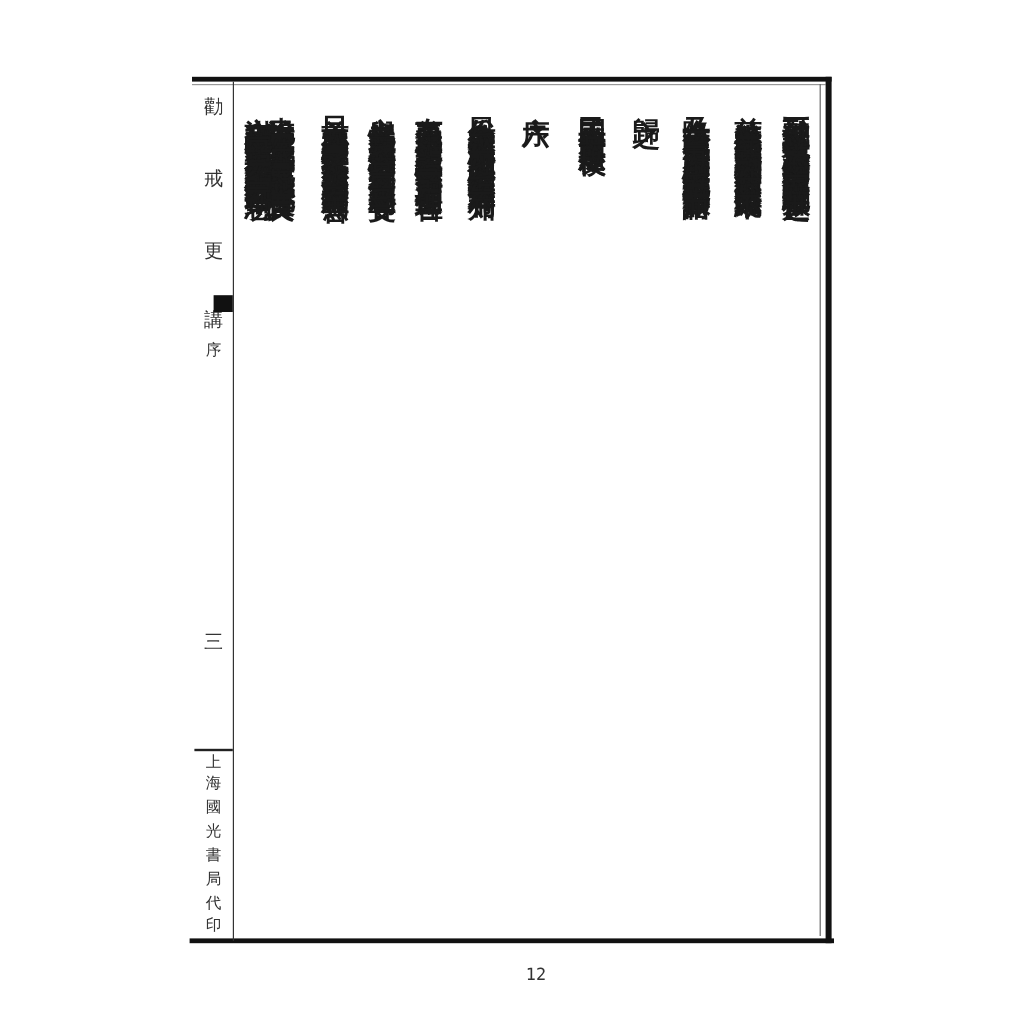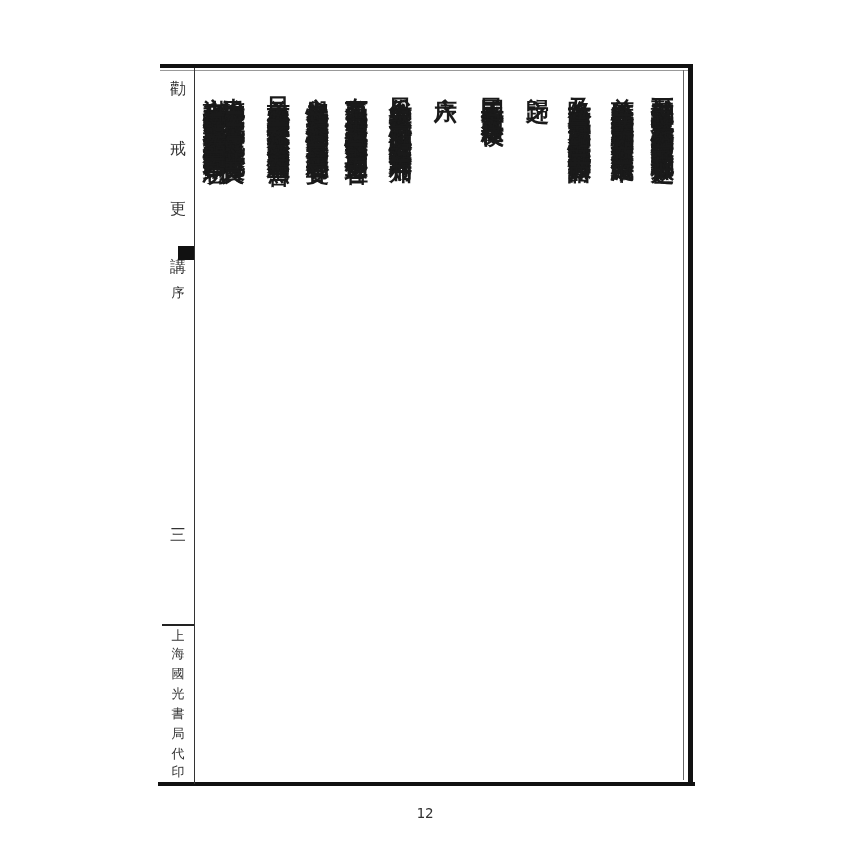--- a/index.html
+++ b/index.html
@@ -63,21 +63,21 @@
     writing-mode: vertical-rl;
     font-size: 23px;
     line-height: 34px;
     letter-spacing: 2px;
     color: #1a1a1a;
     font-weight: bold;
     white-space: nowrap;
   }
 
   .page-number {
-    position: absolute; left: 395px; top: 805px; width: 60px; text-align: center;
+    position: absolute; left: 395px; top: 805px; width: 60px; text-align: right;
     font-family: "DejaVu Sans Mono", monospace; font-size: 14px; color: #333;
   }
 </style>
 </head>
 <body>
 
 <div class="page">
 
   <div class="frame-top"></div>
   <div class="frame-top-inner"></div>

